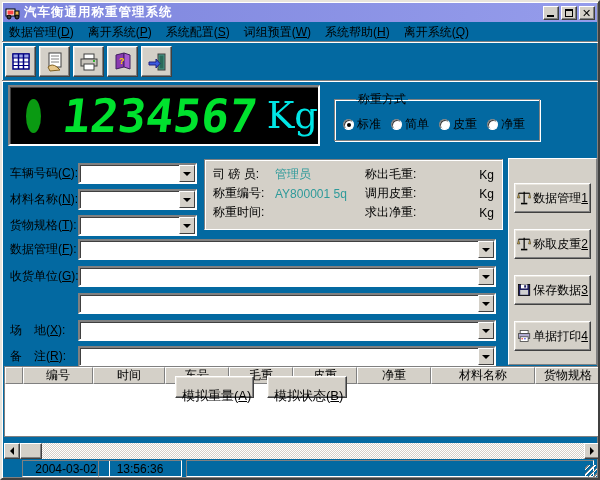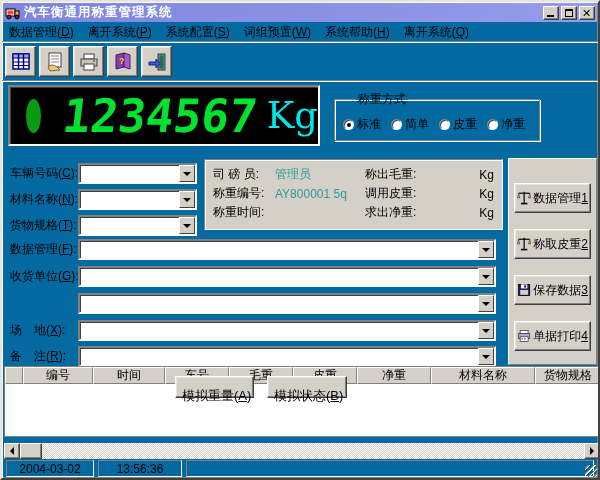--- a/index.html
+++ b/index.html
@@ -397,19 +397,19 @@
           <span class="arr-left"></span>
         </button>
       <div class="sb-thumb"></div>
       <button class="sb-btn" style="right:0">
           <span class="arr-right"></span>
         </button>
     </div>
   </div>
 
   <div class="statusbar">
-    <div class="sb-panel" style="left:4px; width:88px">2004-03-02</div>
+    <div class="sb-panel" style="left:20px; width:88px">2004-03-02</div>
     <div class="sb-panel" style="left:96px; width:84px">13:56:36</div>
     <div class="sb-panel" style="left:184px; right:4px"></div>
     <span class="grip"></span>
   </div>
 
 </div>
 
 </body></html>

